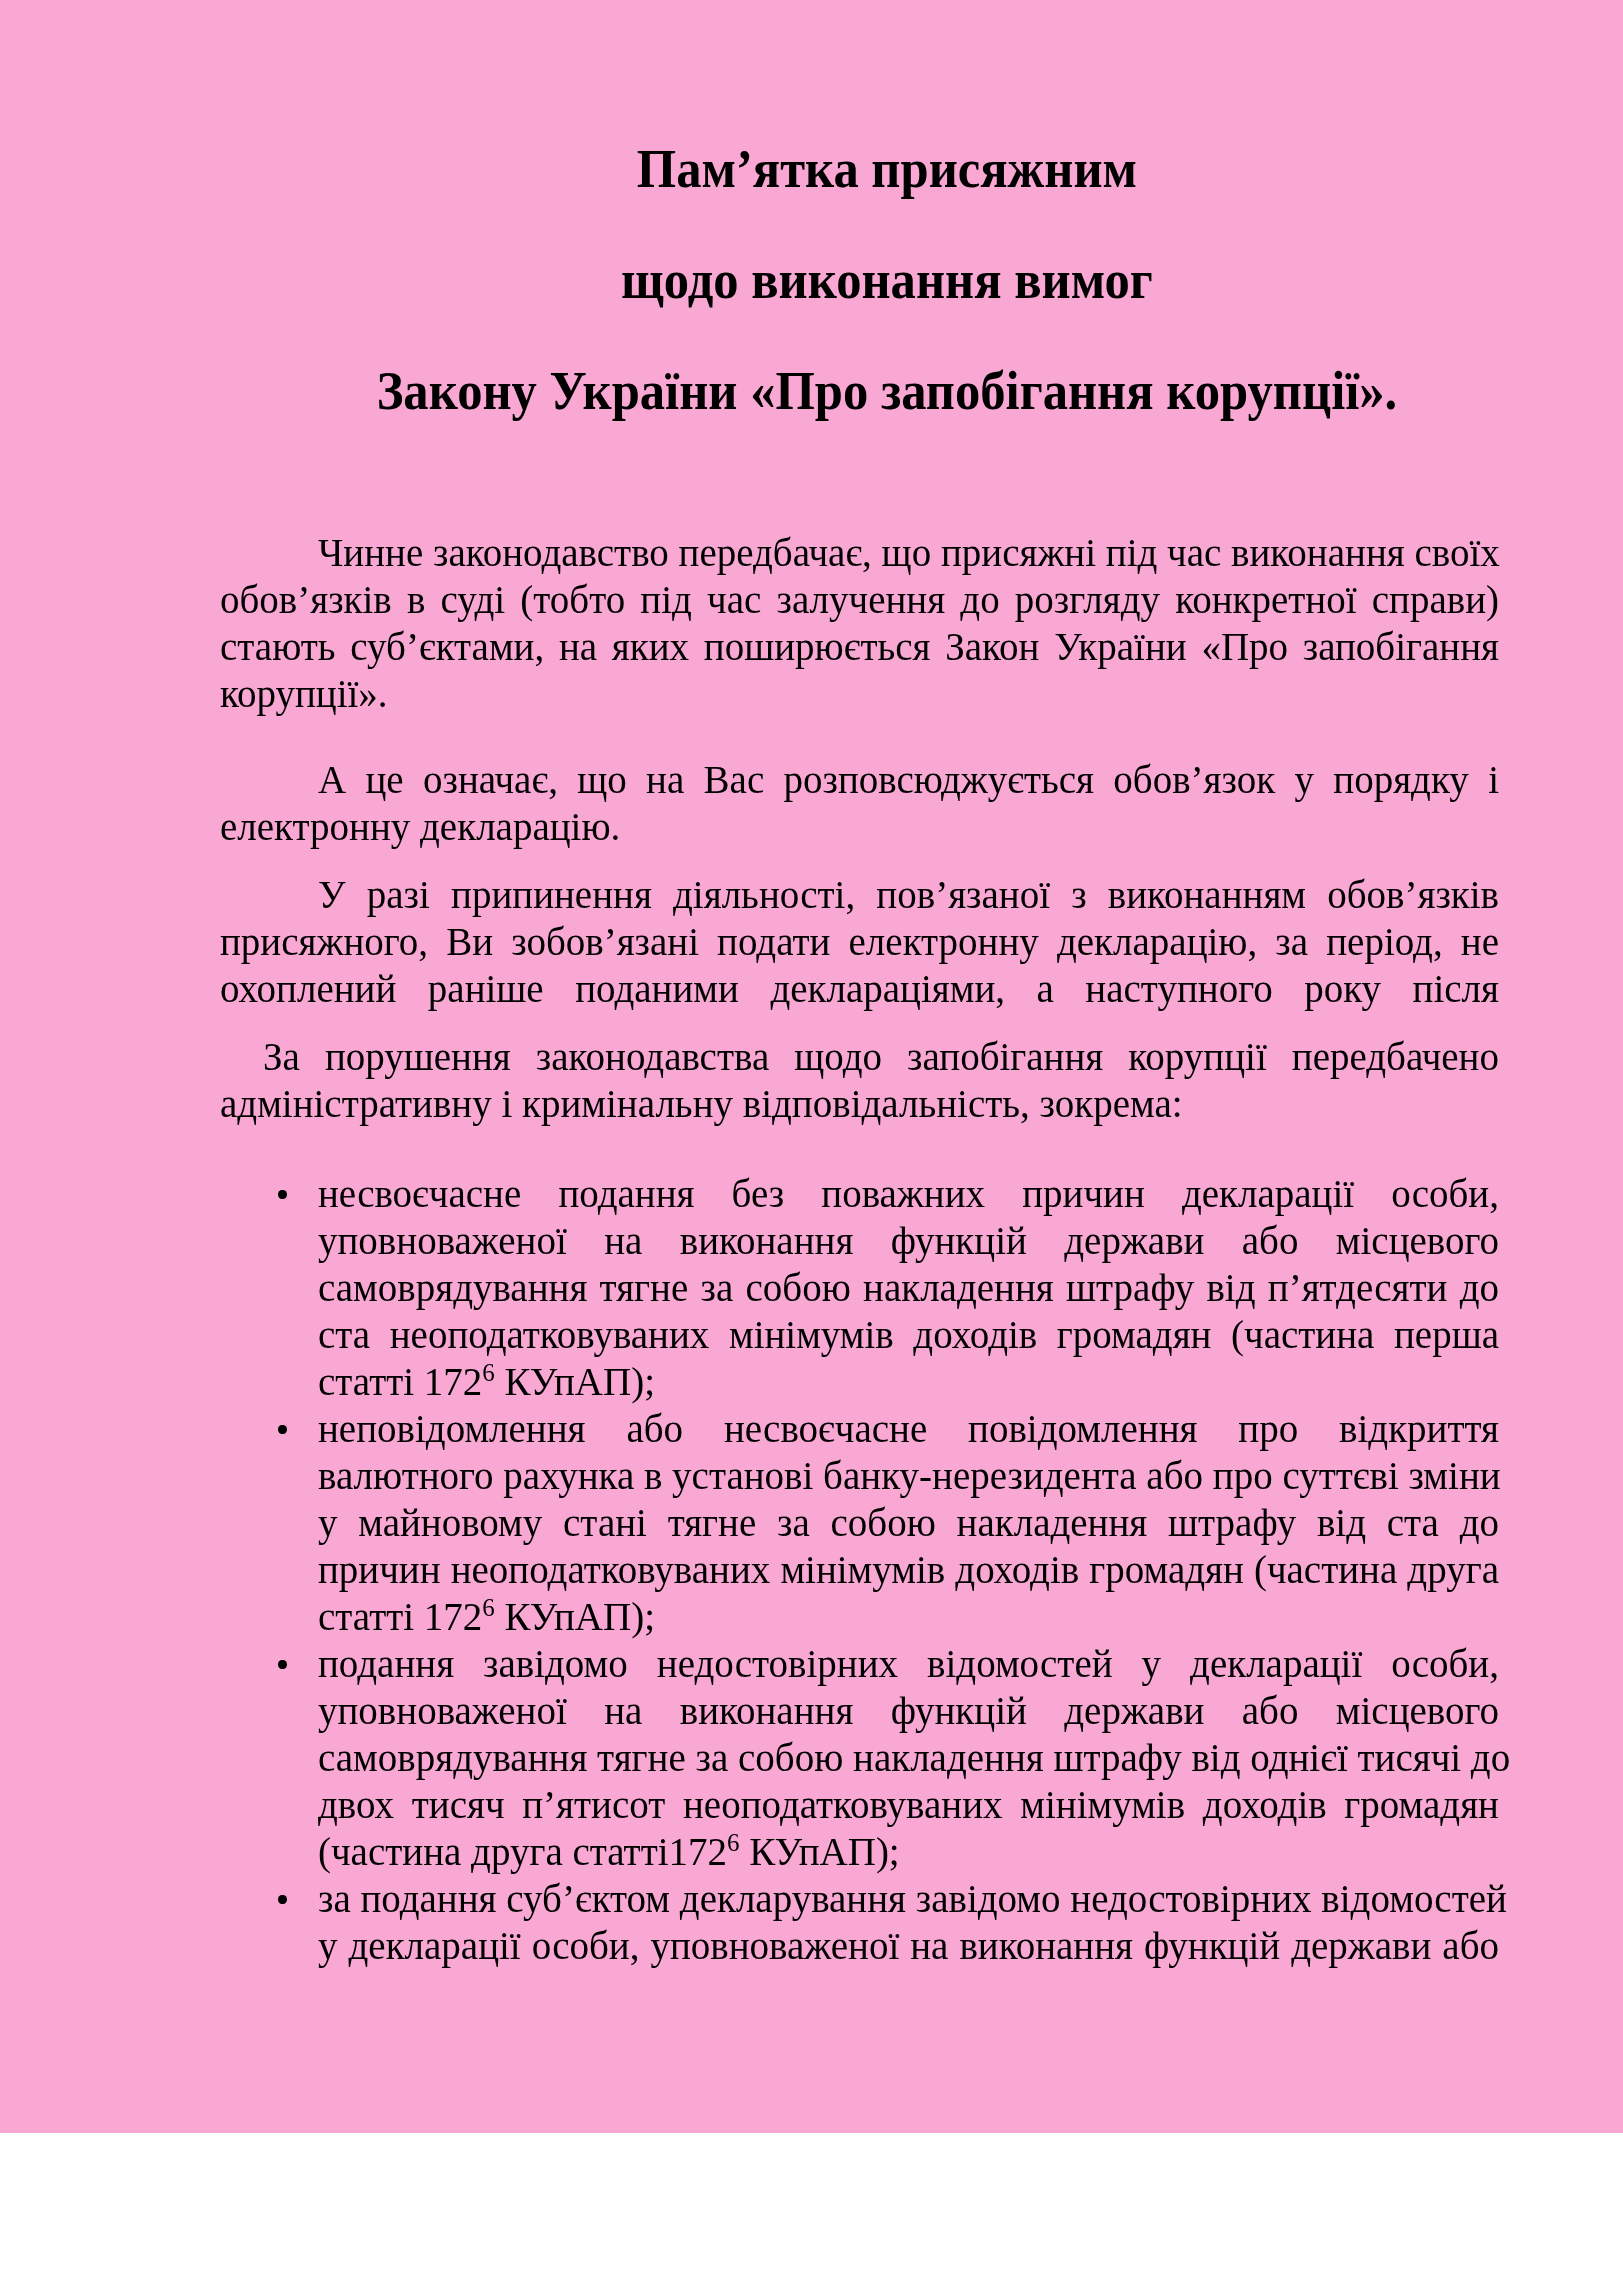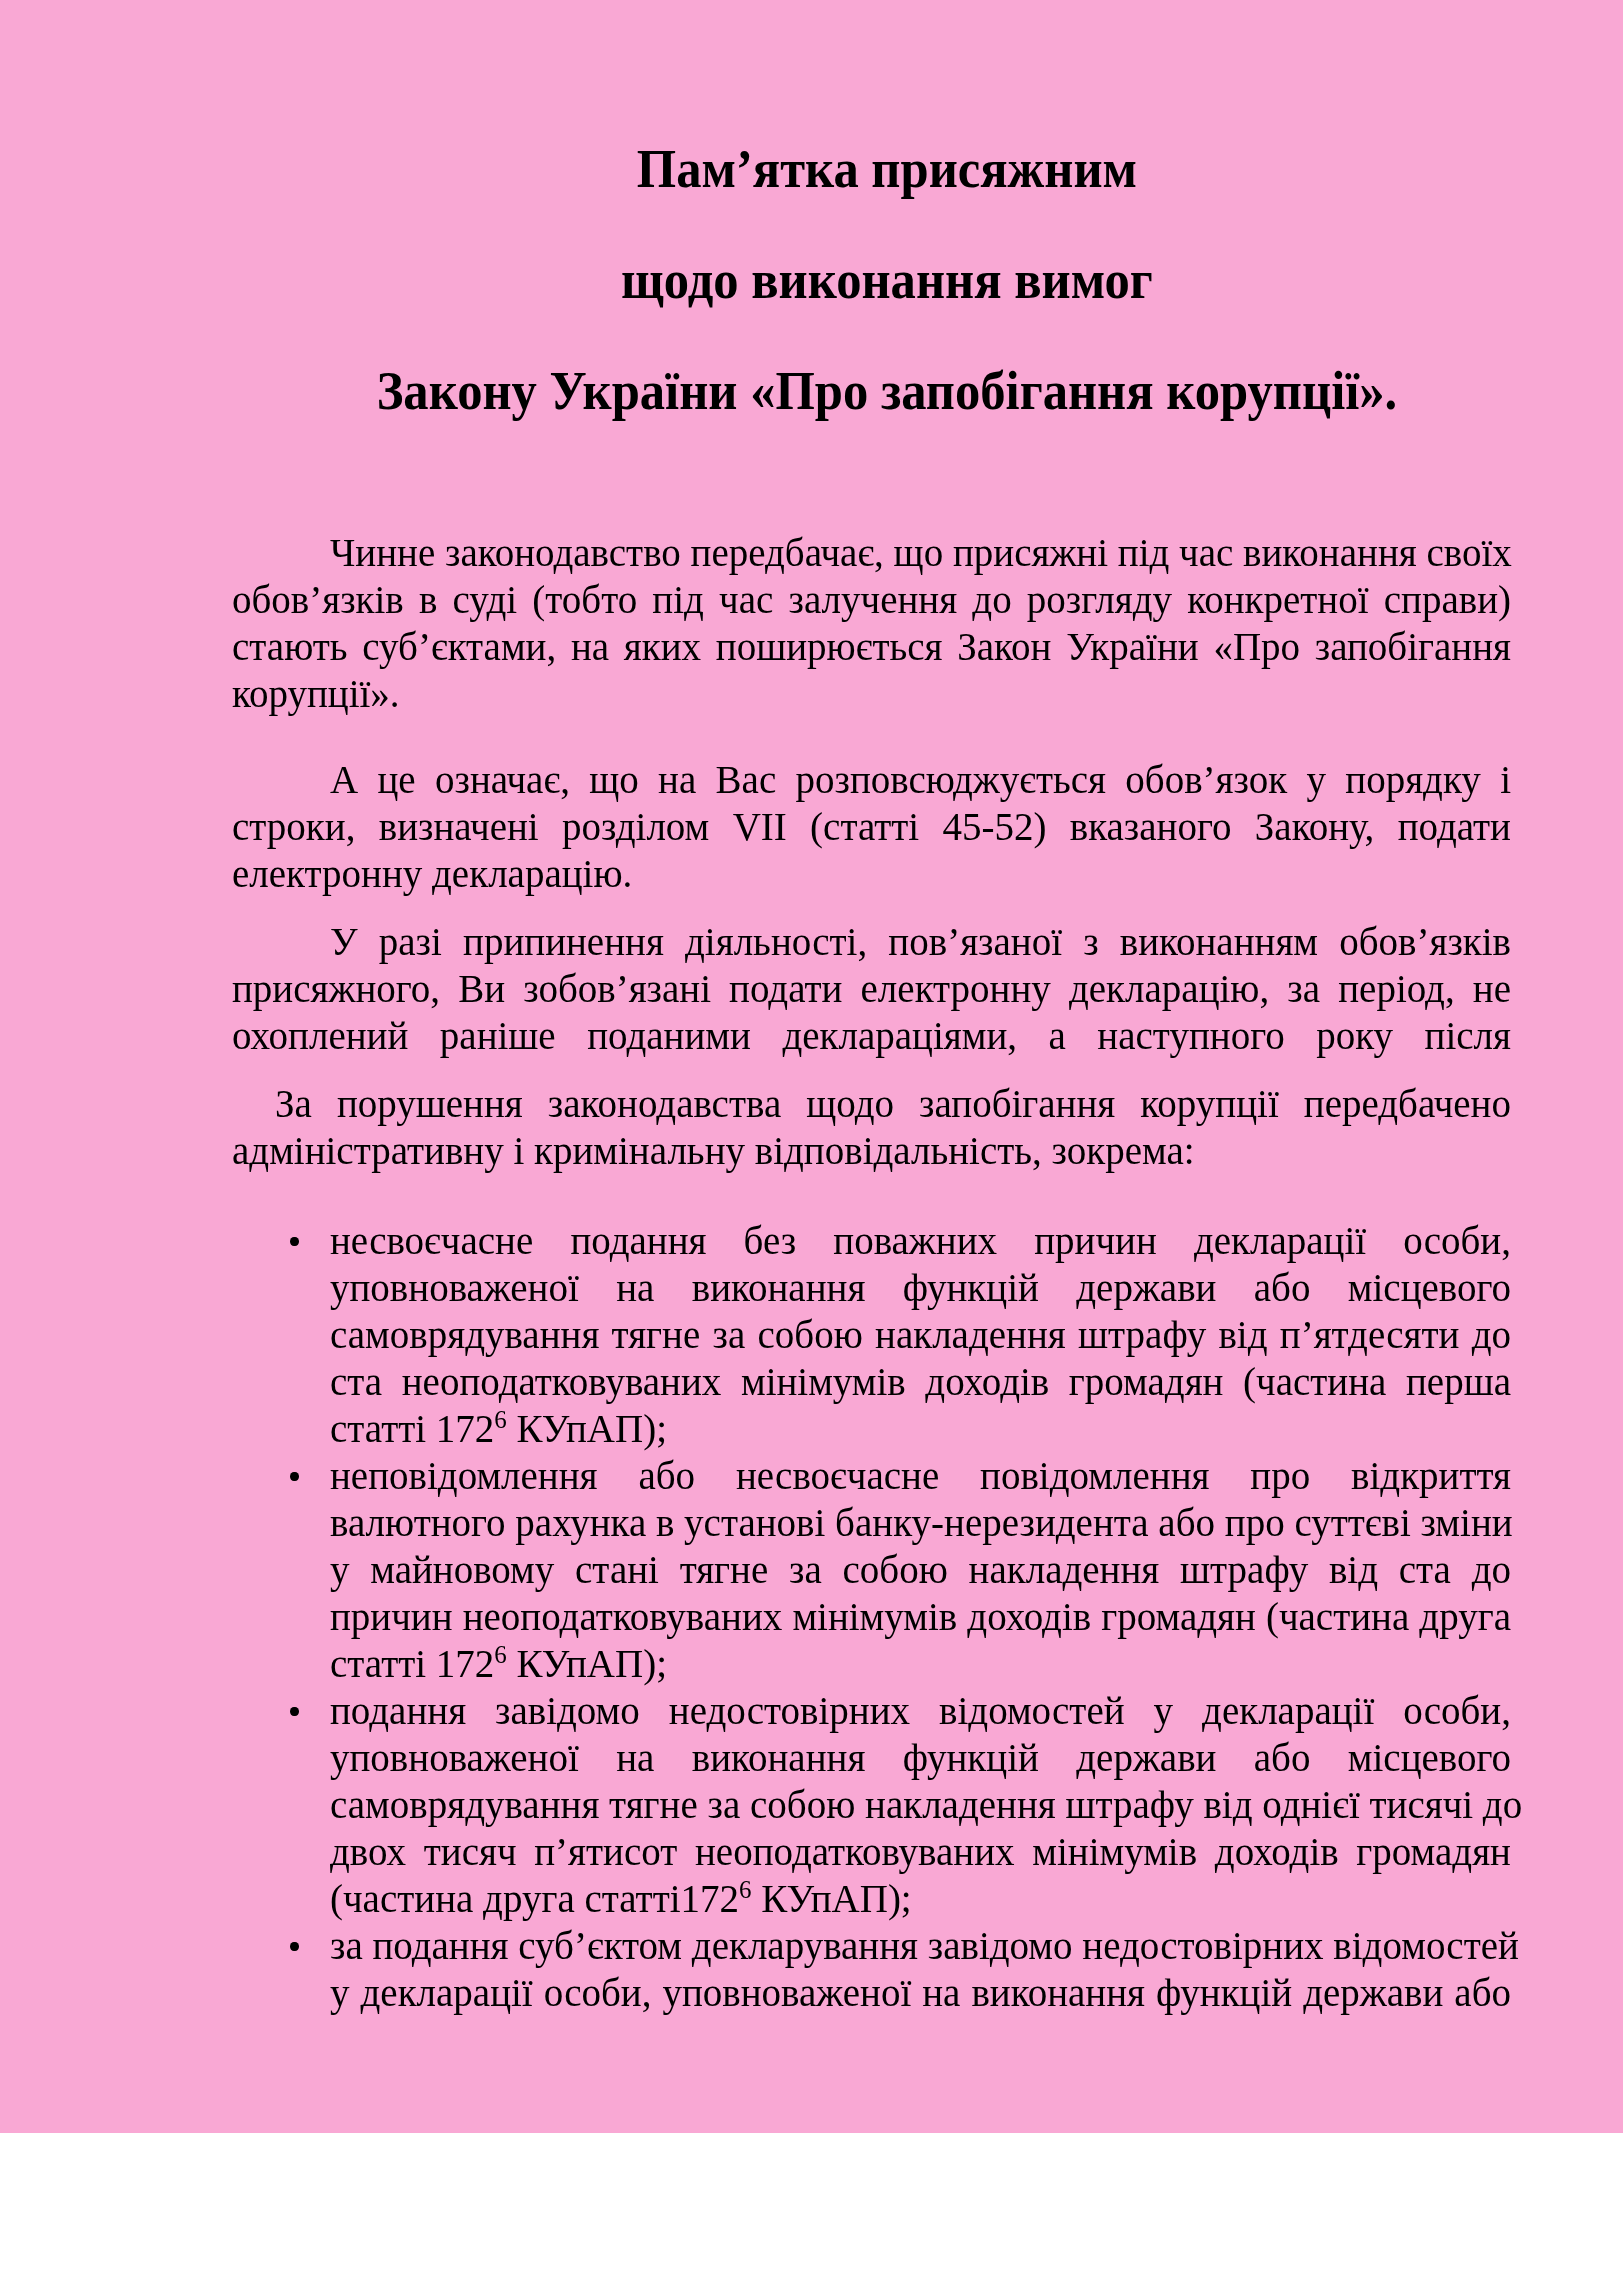--- a/index.html
+++ b/index.html
@@ -10,21 +10,21 @@
     font-family: Liberation Serif, serif;
   }
   .title-block { position: absolute; left: 0; width: 1623px; top: 141px; text-align: center; }
   .title-line {
     font-weight: bold; font-size: 55px; line-height: 1; height: 111px;
     white-space: nowrap; transform: scaleX(0.92); transform-origin: center;
   }
   .title-line.l1 { padding-left: 164px; }
   .title-line.l2 { padding-left: 164px; }
   .title-line.l3 { padding-left: 164px; }
-  .body { position: absolute; left: 232px; width: 1279px; top: 529px; }
+  .body { position: absolute; left: 220px; width: 1279px; top: 529px; }
   .line {
     font-size: 39px; line-height: 47px; height: 47px; white-space: nowrap;
     text-align: justify; text-align-last: justify; overflow: visible;
   }
   .line.last { text-align-last: left; }
   .line.indent { padding-left: 98px; box-sizing: border-box; }
   .line.smallindent { padding-left: 43px; box-sizing: border-box; margin-top: 11px; }
   .para { margin-bottom: 39px; }
   .para.tight { margin-bottom: 21px; margin-top: 8px; }
   .bullets { margin-top: 43px; }
@@ -50,21 +50,20 @@
 
     <div class="para">
       <div class="line indent">Чинне законодавство передбачає, що присяжні під час виконання своїх</div>
       <div class="line">обов’язків в суді (тобто під час залучення до розгляду конкретної справи)</div>
       <div class="line">стають суб’єктами, на яких поширюється Закон України «Про запобігання</div>
       <div class="line last">корупції».</div>
     </div>
 
     <div class="para tight">
       <div class="line indent">А це означає, що на Вас розповсюджується обов’язок у порядку і</div>
-      <div class="line">строки, визначені розділом VII (статті 45-52) вказаного Закону, подати</div>
       <div class="line last">електронну декларацію.</div>
     </div>
 
 
     <div class="para tight">
       <div class="line indent">У разі припинення діяльності, пов’язаної з виконанням обов’язків</div>
       <div class="line">присяжного, Ви зобов’язані подати електронну декларацію, за період, не</div>
       <div class="line">охоплений раніше поданими деклараціями, а наступного року після</div>
     </div>
 

